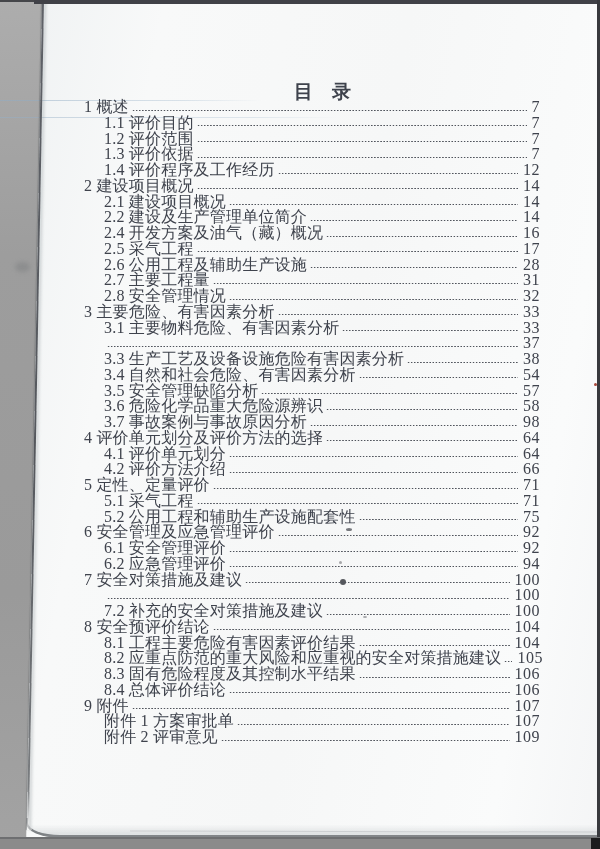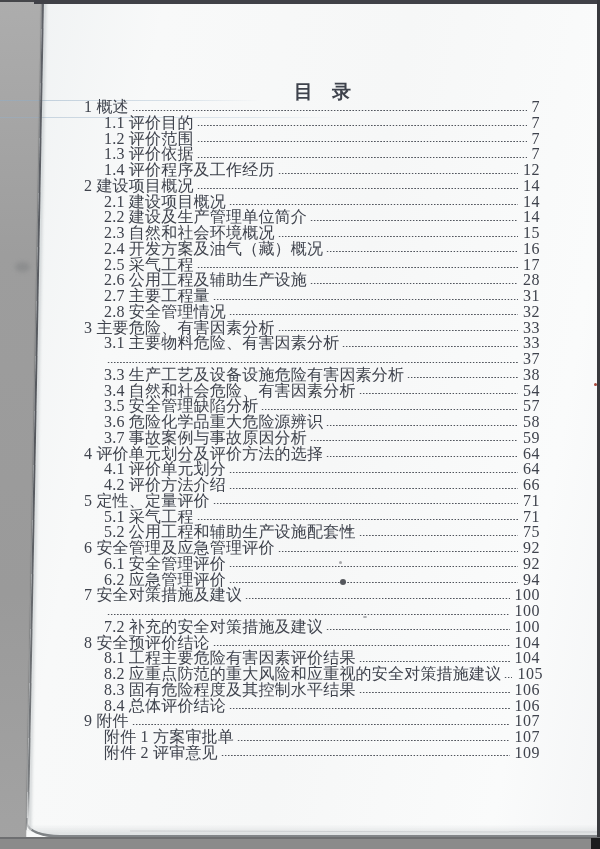--- a/index.html
+++ b/index.html
@@ -121,25 +121,20 @@
     <span class="toc-label">2.1 建设项目概况</span>
     <span class="leader"></span>
     <span class="toc-page">14</span>
   </div>
         <div class="toc-row lv2">
     <span class="toc-label">2.2 建设及生产管理单位简介</span>
     <span class="leader"></span>
     <span class="toc-page">14</span>
   </div>
         <div class="toc-row lv2">
-    <span class="toc-label">2.3 自然和社会环境概况</span>
-    <span class="leader"></span>
-    <span class="toc-page">15</span>
-  </div>
-        <div class="toc-row lv2">
     <span class="toc-label">2.4 开发方案及油气（藏）概况</span>
     <span class="leader"></span>
     <span class="toc-page">16</span>
   </div>
         <div class="toc-row lv2">
     <span class="toc-label">2.5 采气工程</span>
     <span class="leader"></span>
     <span class="toc-page">17</span>
   </div>
         <div class="toc-row lv2">
@@ -187,21 +182,21 @@
     <span class="toc-page">57</span>
   </div>
         <div class="toc-row lv2">
     <span class="toc-label">3.6 危险化学品重大危险源辨识</span>
     <span class="leader"></span>
     <span class="toc-page">58</span>
   </div>
         <div class="toc-row lv2">
     <span class="toc-label">3.7 事故案例与事故原因分析</span>
     <span class="leader"></span>
-    <span class="toc-page">59</span>
+    <span class="toc-page">98</span>
   </div>
         <div class="toc-row lv1">
     <span class="toc-label">4 评价单元划分及评价方法的选择</span>
     <span class="leader"></span>
     <span class="toc-page">64</span>
   </div>
         <div class="toc-row lv2">
     <span class="toc-label">4.1 评价单元划分</span>
     <span class="leader"></span>
     <span class="toc-page">64</span>

